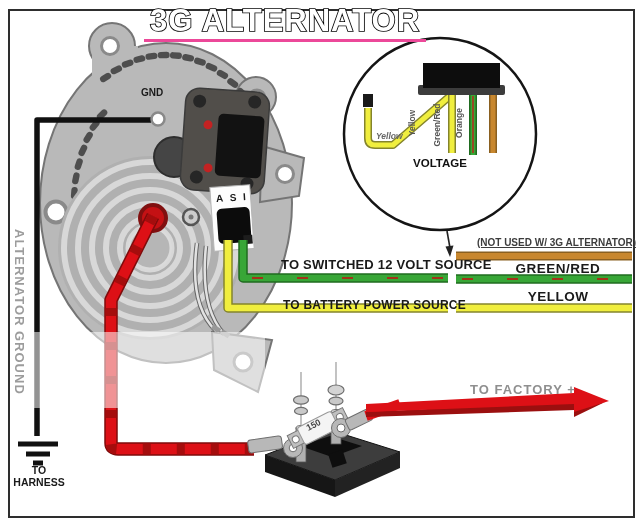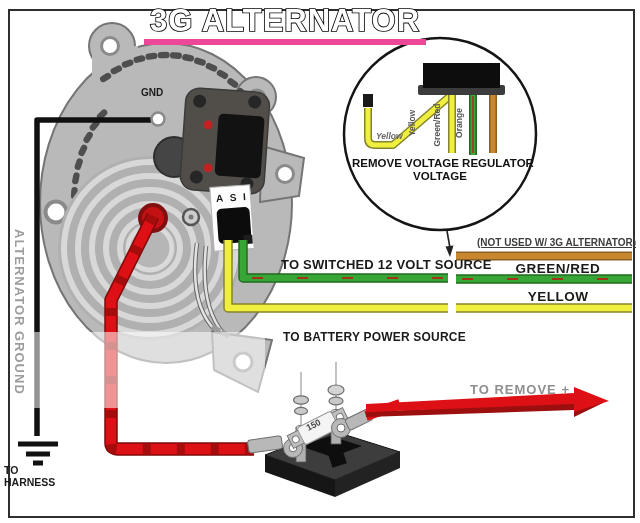--- a/index.html
+++ b/index.html
@@ -3,39 +3,39 @@
 <meta charset="utf-8">
 <style>
   html,body{margin:0;padding:0;background:#fff;}
   #stage{position:relative;width:640px;height:523px;background:#fff;overflow:hidden;
          font-family:"Liberation Sans",sans-serif;}
   .abs{position:absolute;}
   #frame{left:8px;top:9px;width:623px;height:505px;border:2px solid #2e2e2e;}
   #title{left:130px;top:4px;width:310px;text-align:center;}
   #title span{display:inline-block;font-size:31px;font-weight:bold;letter-spacing:1px;
       color:#fff;-webkit-text-stroke:1.7px #000;paint-order:stroke fill;
-      border-bottom:6px solid #ec4899;padding:0 6px 1px 6px;line-height:34px;}
+      border-bottom:3px solid #ec4899;padding:0 6px 1px 6px;line-height:34px;}
   .lbl{color:#1a1a1a;font-weight:bold;white-space:nowrap;}
   #gnd-label{left:141px;top:87px;font-size:10px;}
   #alt-ground{left:-61px;top:301px;width:160px;height:16px;text-align:center;
       transform:rotate(90deg);font-size:13px;font-weight:bold;color:#9c9c9c;letter-spacing:1px;white-space:nowrap;}
-  #to-ground{left:4px;top:464px;width:70px;text-align:left;font-size:10.5px;line-height:12px;}
+  #to-ground{left:4px;top:464px;width:70px;text-align:center;font-size:10.5px;line-height:12px;}
   #asi{left:212px;top:192px;width:40px;text-align:center;font-size:10px;letter-spacing:2px;
       transform:rotate(-4deg);}
   #inset-text{left:352px;top:157px;width:176px;text-align:center;font-size:11.5px;line-height:13px;color:#111;}
   .vlabel{font-size:8.5px;font-weight:bold;color:#555;transform:rotate(-90deg);transform-origin:center;white-space:nowrap;}
   #ins-yel2{left:412px;top:118px;width:60px;text-align:center;margin-left:-30px;}
   #ins-grn{left:437px;top:120px;width:60px;text-align:center;}
   #ins-org{left:459px;top:118px;width:60px;text-align:center;}
   #ins-yel1{left:376px;top:131px;font-size:8.5px;color:#666;font-weight:bold;font-style:italic;}
   #not-used{left:458px;top:237px;width:178px;text-align:right;font-size:10px;color:#3c3c3c;text-decoration:underline;}
   #green-red{left:478px;top:261px;width:160px;text-align:center;font-size:13.5px;letter-spacing:.5px;}
   #yellow-lb{left:478px;top:289px;width:160px;text-align:center;font-size:13.5px;letter-spacing:.5px;}
   #switched{left:281px;top:257px;font-size:13px;letter-spacing:.2px;}
-  #batt-power{left:283px;top:330px;font-size:12px;letter-spacing:.2px;}
+  #batt-power{left:283px;top:298px;font-size:12px;letter-spacing:.2px;}
   #batt-plus{left:470px;top:382px;font-size:13px;color:#8f8f8f;font-weight:bold;letter-spacing:1px;}
   #fuse-rating{left:306px;top:420px;font-size:9px;color:#444;font-weight:bold;transform:rotate(-27deg);}
   #wm-e{left:92px;top:350px;font-size:21px;font-weight:bold;color:rgba(255,255,255,.85);}
 </style>
 </head>
 <body>
 
 <div id="stage">
 
   <svg class="abs" width="640" height="523" viewBox="0 0 640 523">
@@ -257,31 +257,30 @@
   <div id="alt-ground" class="abs">ALTERNATOR GROUND</div>
 
   <div id="to-ground" class="abs lbl">
     <span style="display:block">TO</span>
     <span style="display:block">HARNESS</span>
   </div>
 
   <div id="asi" class="abs lbl">A S I</div>
 
   <div id="inset-text" class="abs lbl">
-    <span style="display:block">REMOVE VOLTAGE REGULATOR</span>
     <span style="display:block">VOLTAGE</span>
   </div>
 
   <div id="ins-yel1" class="abs">Yellow</div>
   <div id="ins-yel2" class="abs vlabel">Yellow</div>
   <div id="ins-grn" class="abs vlabel" style="margin-left:-30px">Green/Red</div>
   <div id="ins-org" class="abs vlabel" style="margin-left:-30px">Orange</div>
 
   <div id="not-used" class="abs lbl">(NOT USED W/ 3G ALTERNATOR)</div>
   <div id="green-red" class="abs lbl">GREEN/RED</div>
   <div id="yellow-lb" class="abs lbl">YELLOW</div>
   <div id="switched" class="abs lbl">TO SWITCHED 12 VOLT SOURCE</div>
   <div id="batt-power" class="abs lbl">TO BATTERY POWER SOURCE</div>
-  <div id="batt-plus" class="abs">TO REMOVE +</div>
+  <div id="batt-plus" class="abs">TO FACTORY +</div>
 
   <div id="fuse-rating" class="abs">150</div>
   <div id="wm-e" class="abs">e</div>
 </div>
 
 </body></html>

